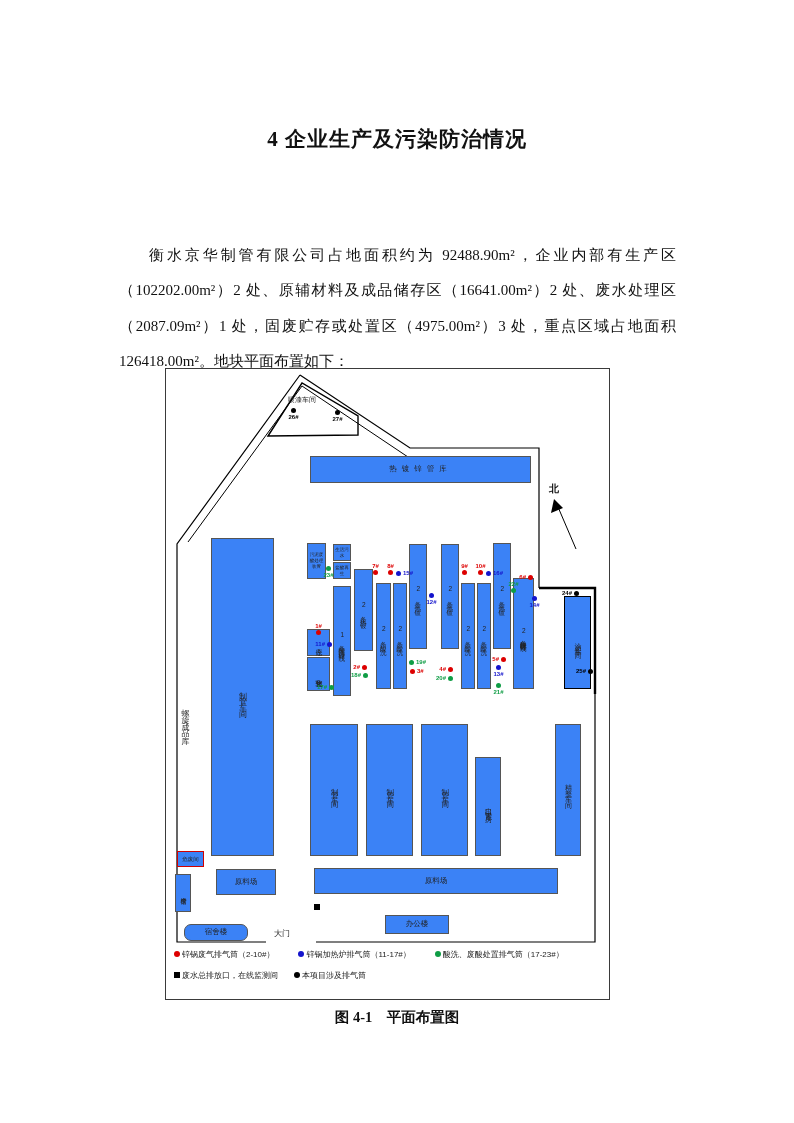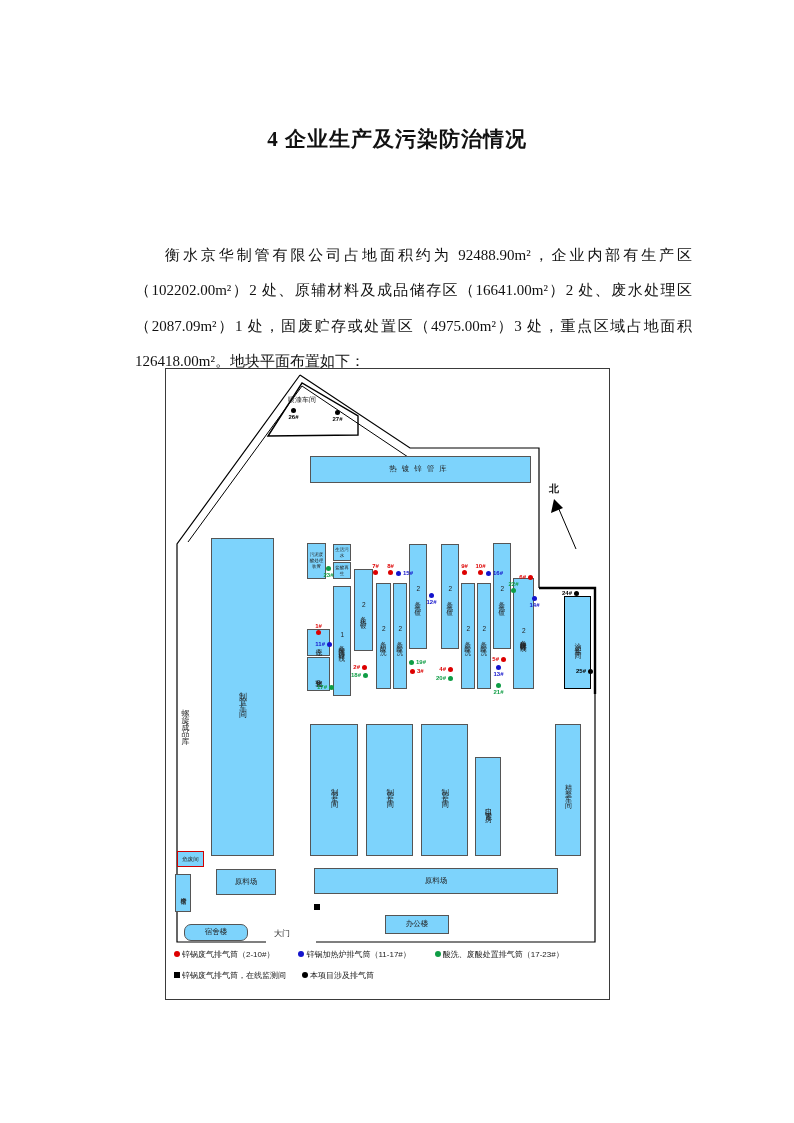--- a/index.html
+++ b/index.html
@@ -1,27 +1,27 @@
 <!DOCTYPE html>
 <html><head>
 <meta charset="utf-8">
 <style>
   html,body{margin:0;padding:0;background:#e8e8e8;}
   .page{position:relative;width:794px;height:1123px;background:#ffffff;margin:0 auto;
         font-family:"Liberation Serif",serif;color:#111;overflow:hidden;}
   .heading{position:absolute;top:125px;left:0;width:100%;text-align:center;
            font-size:21px;font-weight:bold;letter-spacing:1px;}
   .section-heading{position:absolute;top:192px;left:119px;font-size:18px;font-weight:bold;}
-  .body-par{position:absolute;top:238px;left:135px;width:557px;font-size:15px;
+  .body-par{position:absolute;top:238px;left:119px;width:557px;font-size:15px;
             line-height:2.35;text-align:justify;text-indent:2em;}
   
   .figure-frame{position:absolute;left:165px;top:368px;width:445px;height:632px;
                 border:1px solid #3a3a3a;font-family:"Liberation Sans",sans-serif;box-sizing:border-box;}
   .layer{position:absolute;left:0;top:0;width:445px;height:632px;}
-  .bld{position:absolute;border:1px solid #555;background:#7dd3fc;box-sizing:border-box;
+  .bld{position:absolute;border:1px solid #555;background:#3b82f6;box-sizing:border-box;
        display:flex;align-items:center;justify-content:center;text-align:center;
        font-size:7.5px;color:#222;line-height:1.15;}
   .vert{writing-mode:vertical-rl;text-orientation:upright;}
   .nob{border:none;background:transparent;}
   .tiny{font-size:4.5px;letter-spacing:0;line-height:1.3;padding:1px;}
   .lbl{position:absolute;font-size:7.5px;color:#222;white-space:nowrap;}
   .bold-b{border:1.6px solid #000;}
   .red-b{border:1px solid #d00000;font-size:5.5px;}
   .stack{position:absolute;width:5px;height:5px;}
   .stack .dot{display:block;width:5px;height:5px;border-radius:50%;}
@@ -216,18 +216,19 @@
           <i class="slbl" style="color: rgb(0, 0, 0);">25#</i>
         </div>
       </div>
 
     <div class="legend-row" style="top:580px;">
         <span class="legend-item"><i class="marker dot" style="background: rgb(221, 0, 0);"></i><span>锌锅废气排气筒（2-10#）</span></span>
         <span class="legend-item"><i class="marker dot" style="background: rgb(20, 20, 204);"></i><span>锌锅加热炉排气筒（11-17#）</span></span>
         <span class="legend-item"><i class="marker dot" style="background: rgb(15, 157, 69);"></i><span>酸洗、废酸处置排气筒（17-23#）</span></span>
       </div>
     <div class="legend-row" style="top:601px;gap:16px;">
-        <span class="legend-item"><i class="marker square" style="background: rgb(0, 0, 0);"></i><span>锌锅废气排气筒，在线监测间</span></span>
+        <span class="legend-item"><i class="marker square" style="background: rgb(0, 0, 0);"></i><span>废水总排放口，在线监测间</span></span>
         <span class="legend-item"><i class="marker dot" style="background: rgb(0, 0, 0);"></i><span>本项目涉及排气筒</span></span>
       </div>
   </div>
 
+  <div class="caption">图 4-1　平面布置图</div>
 </div>
 
 </body></html>

